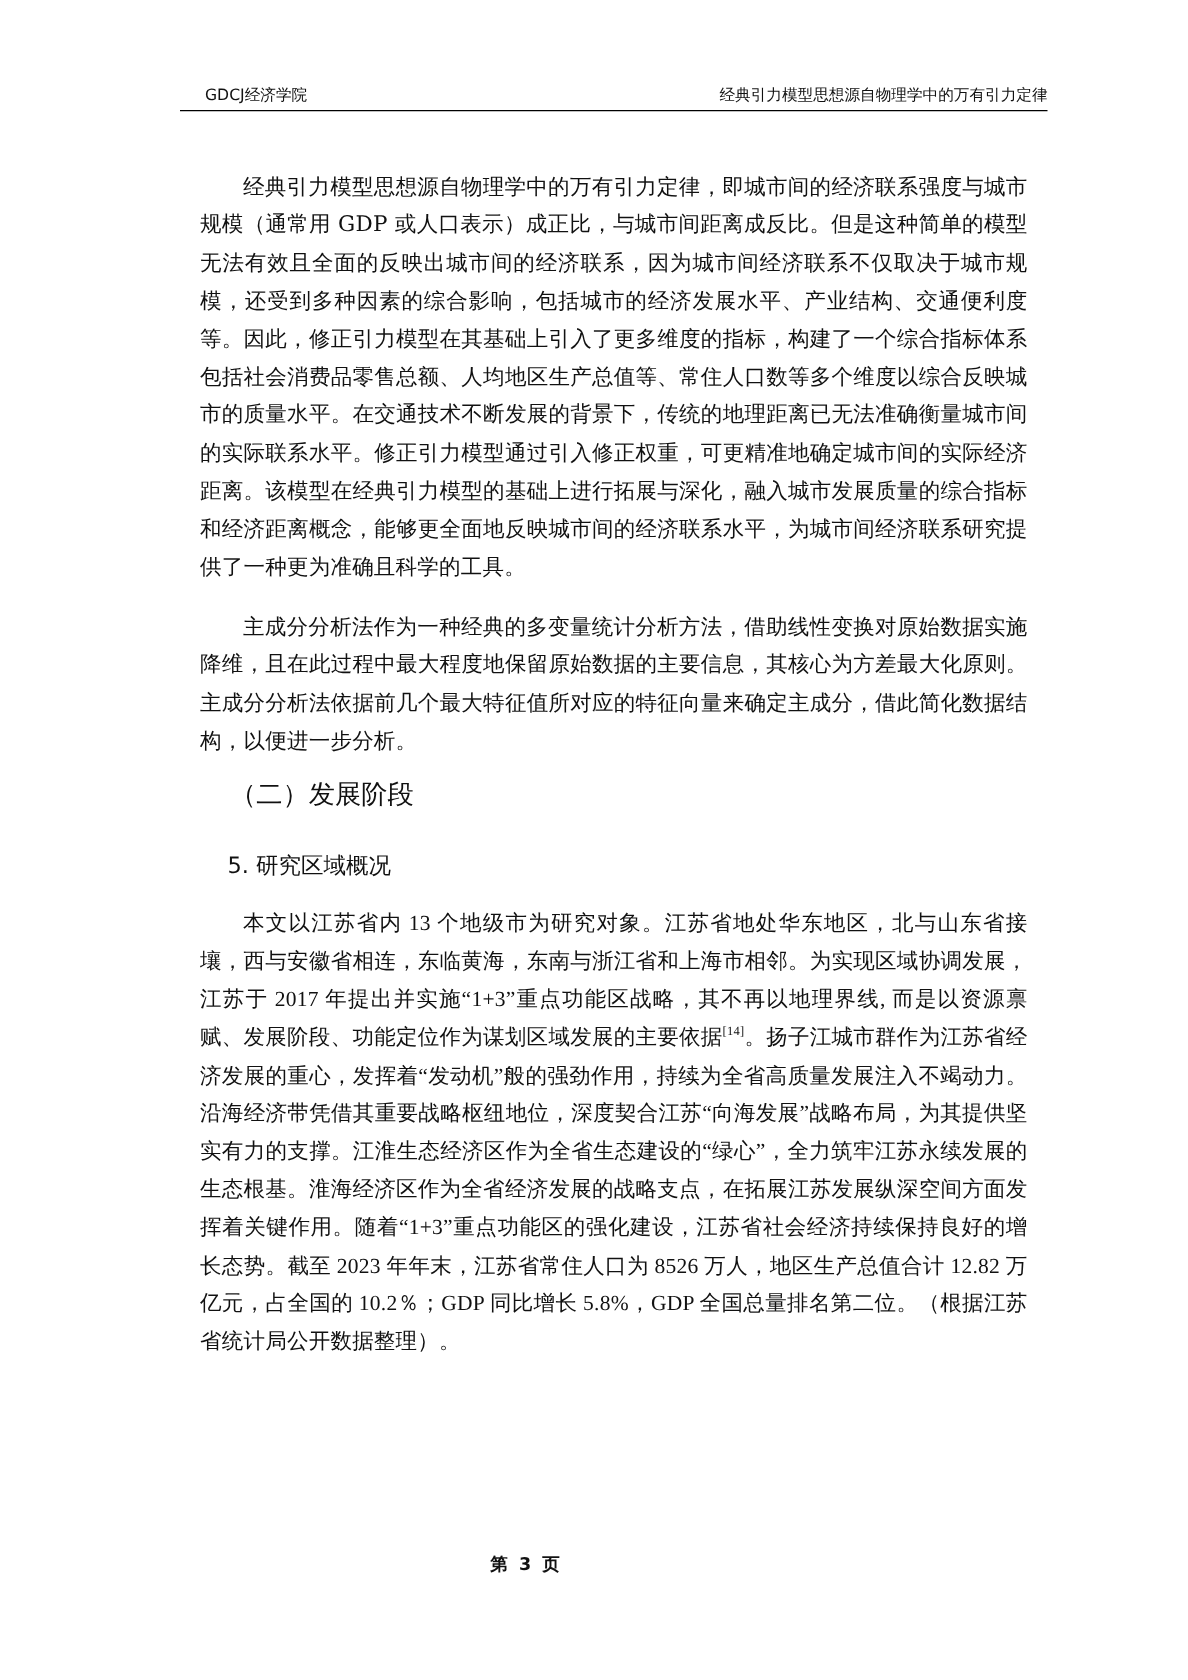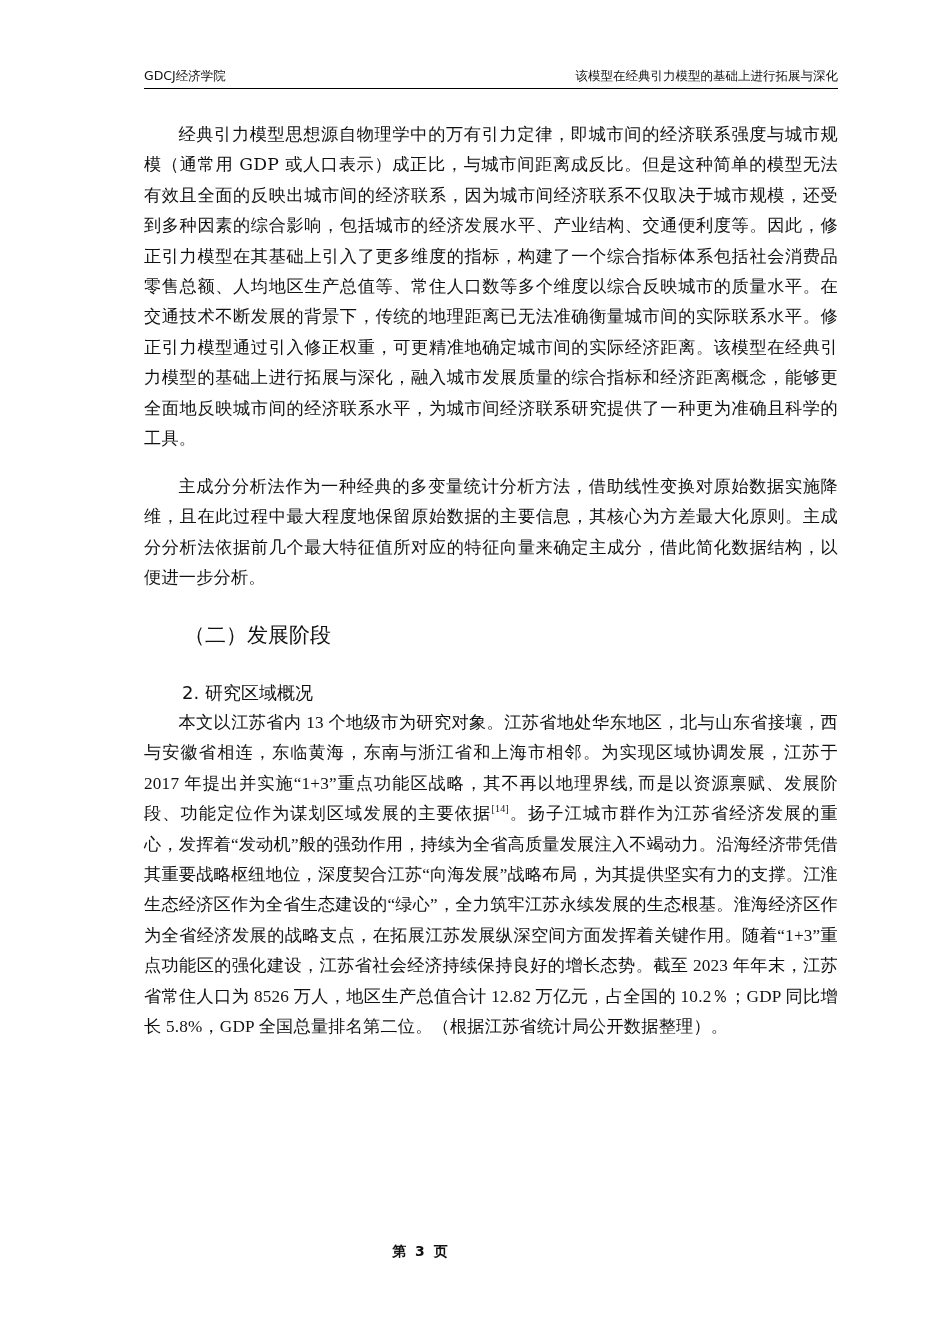--- a/index.html
+++ b/index.html
@@ -21,40 +21,40 @@
       top: 66px;
       width: 694px;
       height: 22px;
       border-bottom: 1.5px solid #000000;
       font-family: "DejaVu Sans", "Liberation Sans", sans-serif;
       font-size: 12.5px;
       color: #111111;
     }
     .header-left {
       position: absolute;
-      left: 0;
+      left: 20px;
       top: 2px;
       letter-spacing: 0px;
     }
     .header-right {
       position: absolute;
       right: 0px;
       top: 2px;
     }
     .body-text {
       position: absolute;
       left: 144px;
       width: 694px;
       font-size: 17.2px;
       line-height: 30.4px;
       text-align: justify;
       letter-spacing: 0.2px;
     }
     .para {
-      margin: 0;
+      margin: 16px;
       text-indent: 2em;
     }
     #para1 { top: 119px; }
     #para2 { top: 471px; }
     .h2 {
       position: absolute;
       left: 184px;
       top: 620px;
       font-family: "DejaVu Sans", "Liberation Sans", sans-serif;
       font-size: 21px;
@@ -86,32 +86,32 @@
       font-weight: bold;
       font-size: 14px;
       word-spacing: 4px;
     }
   </style>
 </head>
 <body>
 
 <div class="header">
   <span class="header-left">GDCJ经济学院</span>
-  <span class="header-right">该模型在经典引力模型的基础上进行拓展与深化</span>
+  <span class="header-right">经典引力模型思想源自物理学中的万有引力定律</span>
 </div>
 
 <div class="body-text" id="para1">
   <p class="para">经典引力模型思想源自物理学中的万有引力定律，即城市间的经济联系强度与城市规模（通常用 GDP 或人口表示）成正比，与城市间距离成反比。但是这种简单的模型无法有效且全面的反映出城市间的经济联系，因为城市间经济联系不仅取决于城市规模，还受到多种因素的综合影响，包括城市的经济发展水平、产业结构、交通便利度等。因此，修正引力模型在其基础上引入了更多维度的指标，构建了一个综合指标体系包括社会消费品零售总额、人均地区生产总值等、常住人口数等多个维度以综合反映城市的质量水平。在交通技术不断发展的背景下，传统的地理距离已无法准确衡量城市间的实际联系水平。修正引力模型通过引入修正权重，可更精准地确定城市间的实际经济距离。该模型在经典引力模型的基础上进行拓展与深化，融入城市发展质量的综合指标和经济距离概念，能够更全面地反映城市间的经济联系水平，为城市间经济联系研究提供了一种更为准确且科学的工具。</p>
 </div>
 
 <div class="body-text" id="para2">
   <p class="para">主成分分析法作为一种经典的多变量统计分析方法，借助线性变换对原始数据实施降维，且在此过程中最大程度地保留原始数据的主要信息，其核心为方差最大化原则。主成分分析法依据前几个最大特征值所对应的特征向量来确定主成分，借此简化数据结构，以便进一步分析。</p>
 </div>
 
 <div class="h2">（二）发展阶段</div>
 
-<div class="h3">2. 研究区域概况</div>
+<div class="h3">5. 研究区域概况</div>
 
 <div class="body-text" id="para3">
   <p class="para"><span>本文以江苏省内 13 个地级市为研究对象。江苏省地处华东地区，北与山东省接壤，西与安徽省相连，东临黄海，东南与浙江省和上海市相邻。为实现区域协调发展，江苏于 2017 年提出并实施“1+3”重点功能区战略，其不再以地理界线, 而是以资源禀赋、发展阶段、功能定位作为谋划区域发展的主要依据</span><sup class="cite">[14]</sup><span>。扬子江城市群作为江苏省经济发展的重心，发挥着“发动机”般的强劲作用，持续为全省高质量发展注入不竭动力。沿海经济带凭借其重要战略枢纽地位，深度契合江苏“向海发展”战略布局，为其提供坚实有力的支撑。江淮生态经济区作为全省生态建设的“绿心”，全力筑牢江苏永续发展的生态根基。淮海经济区作为全省经济发展的战略支点，在拓展江苏发展纵深空间方面发挥着关键作用。随着“1+3”重点功能区的强化建设，江苏省社会经济持续保持良好的增长态势。截至 2023 年年末，江苏省常住人口为 8526 万人，地区生产总值合计 12.82 万亿元，占全国的 10.2％；GDP 同比增长 5.8%，GDP 全国总量排名第二位。（根据江苏省统计局公开数据整理）。</span></p>
 </div>
 
 <div class="footer">第 3 页</div>
 
 </body></html>

